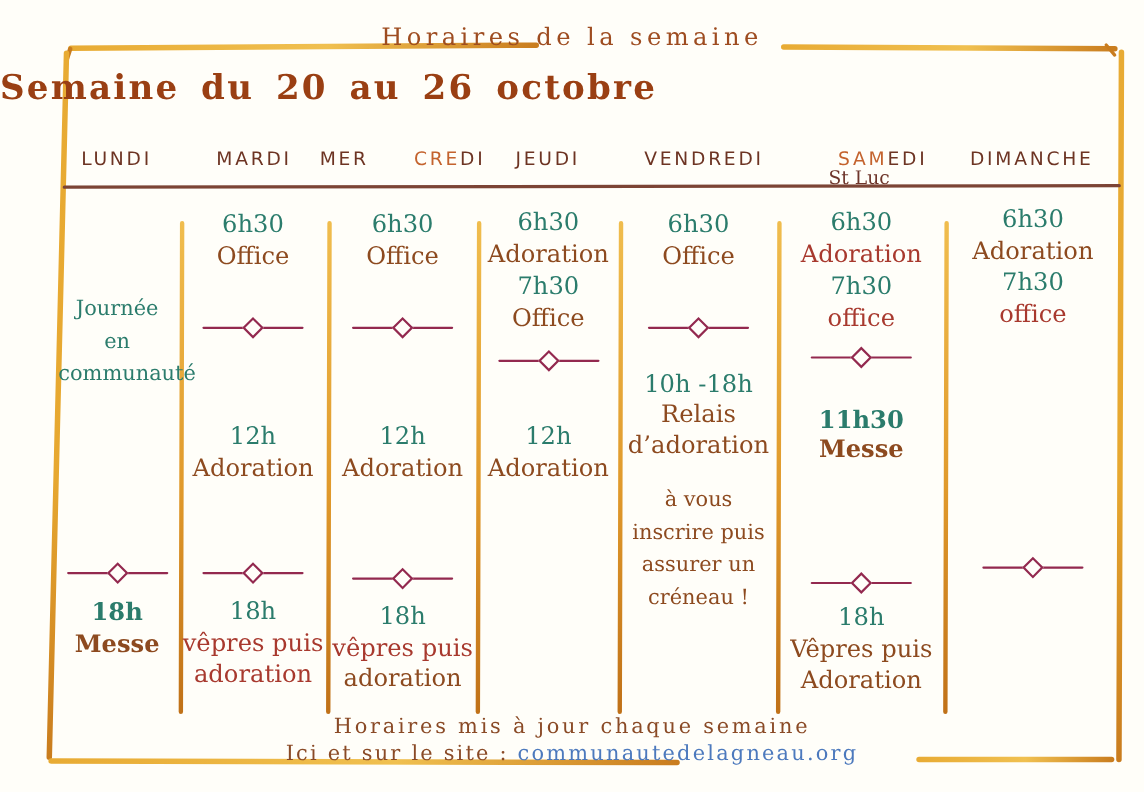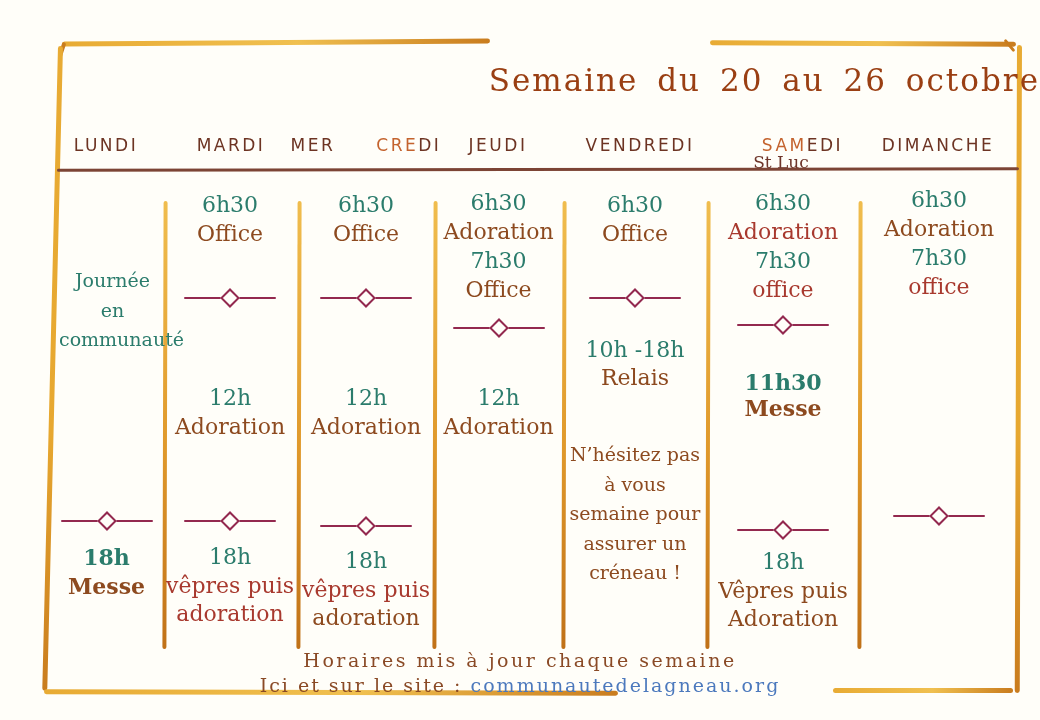--- a/index.html
+++ b/index.html
@@ -27,22 +27,22 @@
   
   .stroke{position:absolute;background:linear-gradient(90deg,var(--yellow),#f0c050 55%,var(--yellow2));border-radius:4px;}
   .stroke.v{background:linear-gradient(180deg,var(--yellow),#e7a830 60%,var(--yellow2));}
   .tick{position:absolute;background:var(--yellow2);border-radius:3px;}
   
   .top-title{
     position:absolute;left:0;right:0;top:22px;text-align:center;
     font-size:22px;letter-spacing:4px;color:var(--smalltitle);
   }
   .main-title{
-    position:absolute;left:0;right:0;top:62px;text-align:right;
-    font-size:31px;font-weight:normal;letter-spacing:2px;word-spacing:7px;color:var(--title);
+    position:absolute;left:0;right:0;top:62px;text-align:left;
+    font-size:31px;font-weight:bold;letter-spacing:2px;word-spacing:7px;color:var(--title);
   }
   .stluc{
     position:absolute;left:781px;top:108px;transform:translateX(-50%);
     font-size:17px;color:#6e352a;margin-top:44px;
   }
   
   .day-label{
     position:absolute;top:135px;transform:translateX(-50%);white-space:nowrap;
     font-family:"DejaVu Sans", sans-serif;font-size:17px;letter-spacing:2.5px;
     text-transform:uppercase;
@@ -92,20 +92,21 @@
 
   <div class="stroke" style="left:62px;top:40px;width:428px;height:5px;transform:rotate(-0.4deg);"></div>
   <div class="stroke" style="left:710px;top:41px;width:306px;height:5px;transform:rotate(0.3deg);"></div>
   <div class="tick" style="left:60px;top:42px;width:4px;height:16px;transform:rotate(18deg);"></div>
   <div class="tick" style="left:1008px;top:38px;width:3px;height:15px;transform:rotate(-40deg);"></div>
   <div class="stroke v" style="left:58px;top:46px;width:5px;height:645px;transform:rotate(1.4deg);transform-origin:top center;"></div>
   <div class="stroke v" style="left:1017px;top:45px;width:4.5px;height:648px;transform:rotate(0.2deg);transform-origin:top center;"></div>
   <div class="stroke" style="left:44px;top:690px;width:574px;height:5px;transform:rotate(0.15deg);"></div>
   <div class="stroke" style="left:833px;top:688px;width:180px;height:4.5px;"></div>
 
+  <div class="top-title">Horaires de la semaine</div>
   <div class="main-title">Semaine du 20 au 26 octobre</div>
   <div class="stluc">St Luc</div>
 
   <div id="days">
       <div class="day-label" style="left: 106px;"><span class="seg-dark">Lundi</span></div>
       <div class="day-label" style="left: 231px;"><span class="seg-dark">Mardi</span></div>
       <div class="day-label" style="left: 366px;"><span class="seg-dark">Mer</span><span class="seg-accent">cre</span><span class="seg-dark">di</span></div>
       <div class="day-label" style="left: 498px;"><span class="seg-dark">Jeudi</span></div>
       <div class="day-label" style="left: 640px;"><span class="seg-dark">Vendredi</span></div>
       <div class="day-label" style="left: 782px;"><span class="seg-accent">Sam</span><span class="seg-dark">edi</span></div>
@@ -113,21 +114,21 @@
     </div>
   <div class="day-underline"></div>
 
   <div id="grid">
       <div class="vline" style="left: 163px;"></div>
       <div class="vline" style="left: 297px;"></div>
       <div class="vline" style="left: 433px;"></div>
       <div class="vline" style="left: 562px;"></div>
       <div class="vline" style="left: 706px;"></div>
       <div class="vline" style="left: 858px;"></div>
-      <div class="item note c-teal" style="left: 35px; width: 107px; top: 266px; padding-left: 24px;">
+      <div class="item note c-teal" style="left: 53px; width: 107px; top: 266px;">
         <div>Journée</div>
         <div>en</div>
         <div>communauté</div>
       </div>
       <div class="divider" style="left: 53px; width: 107px; top: 512px;">
         <span class="dline"></span>
         <span class="diamond"></span>
       </div>
       <div class="item time bold" style="left: 53px; width: 107px; top: 543px;">18h</div>
       <div class="item event bold c-brown" style="left: 53px; width: 107px; top: 572px;">Messe</div>
@@ -177,25 +178,25 @@
       <div class="item event c-brown" style="left: 437px; width: 123px; top: 413px;">Adoration</div>
       <div class="item time" style="left: 566px; width: 138px; top: 191px;">6h30</div>
       <div class="item event c-brown" style="left: 566px; width: 138px; top: 220px;">Office</div>
       <div class="divider" style="left: 566px; width: 138px; top: 289px;">
         <span class="dline"></span>
         <span class="diamond"></span>
       </div>
       <div class="item time" style="left: 566px; width: 138px; top: 336px;">10h -18h</div>
       <div class="item event" style="left: 566px; width: 138px; top: 364px;">
         <div class="c-brown">Relais</div>
+        <div class="c-brown">d’adoration</div>
       </div>
       <div class="item note c-brown" style="left: 566px; width: 138px; top: 440px;">
-        <div>N’hésitez pas</div>
         <div>à vous</div>
-        <div>semaine pour</div>
+        <div>inscrire puis</div>
         <div>assurer un</div>
         <div>créneau !</div>
       </div>
       <div class="item time" style="left: 710px; width: 146px; top: 189px;">6h30</div>
       <div class="item event c-red" style="left: 710px; width: 146px; top: 218px;">Adoration</div>
       <div class="item time" style="left: 710px; width: 146px; top: 247px;">7h30</div>
       <div class="item event c-red" style="left: 710px; width: 146px; top: 276px;">office</div>
       <div class="divider" style="left: 710px; width: 146px; top: 316px;">
         <span class="dline"></span>
         <span class="diamond"></span>

